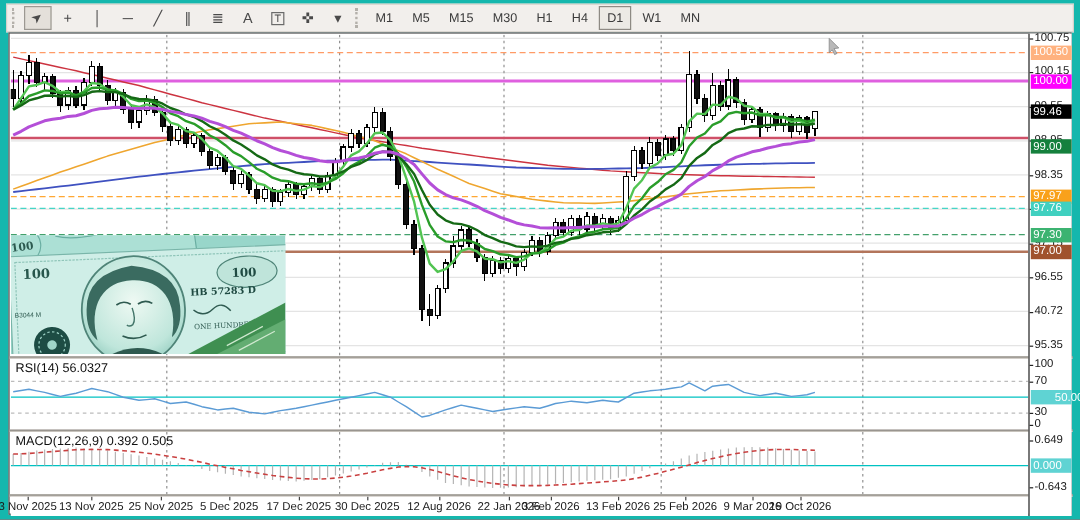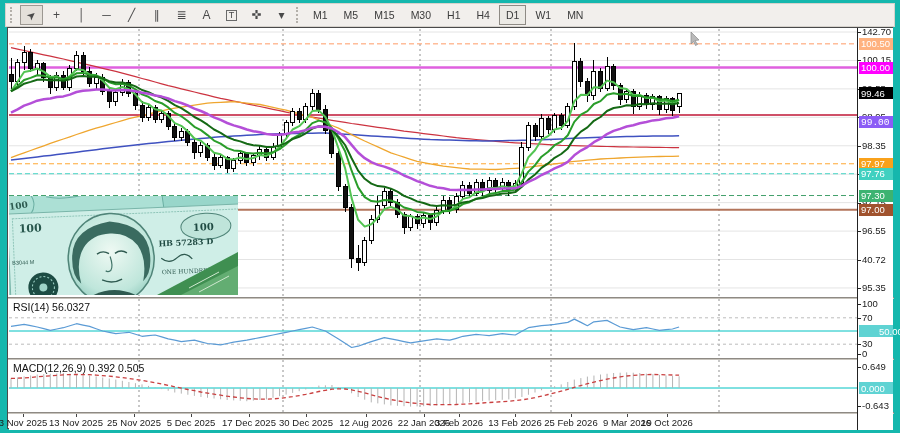--- a/index.html
+++ b/index.html
@@ -494,21 +494,21 @@
           <circle cx="33" cy="88" r="4" fill="#9fd4c8"></circle>
           <text x="3" y="64" font-size="5.5" fill="#2f5a50">B3044 M</text>
         </g>
         <polygon points="148,99 229,56 229,99" fill="#3f8f51"></polygon>
         <polygon points="172,99 229,70 229,99" fill="#63ad72"></polygon>
         <path d="M180,92 l30,-16 M190,96 l30,-16" stroke="#cfe8cf" stroke-width="1" fill="none"></path>
       </svg>
     </div>
 
     <div class="price-axis" id="price-axis">
-        <div class="axlbl" style="top: -2px;">142.70</div>
+        <div class="axlbl" style="top: -2px;">100.75</div>
         <div class="axtick" style="top: 4px;"></div>
         <div class="axlbl" style="top: 26.44px;">100.15</div>
         <div class="axtick" style="top: 32.44px;"></div>
         <div class="axlbl" style="top: 54.88px;">99.55</div>
         <div class="axtick" style="top: 60.88px;"></div>
         <div class="axlbl" style="top: 83.32px;">98.95</div>
         <div class="axtick" style="top: 89.32px;"></div>
         <div class="axlbl" style="top: 111.76px;">98.35</div>
         <div class="axtick" style="top: 117.76px;"></div>
         <div class="axlbl" style="top: 140.2px;">97.75</div>
@@ -528,21 +528,21 @@
         <div class="axlbl" style="top: 310px;">30</div>
         <div class="axtick" style="top: 316px;"></div>
         <div class="axlbl" style="top: 320px;">0</div>
         <div class="axtick" style="top: 326px;"></div>
         <div class="axlbl" style="top: 333px;">0.649</div>
         <div class="axtick" style="top: 339px;"></div>
         <div class="axlbl" style="top: 372px;">-0.643</div>
         <div class="axtick" style="top: 378px;"></div>
         <div class="ptag" style="top: 9.85px; background: rgb(255, 178, 127);">100.50</div>
         <div class="ptag" style="top: 33.55px; background: rgb(255, 0, 255);">100.00</div>
-        <div class="ptag" style="top: 88px; background: #8b5cf6; font-family: Liberation Mono, monospace;">99.00</div>
+        <div class="ptag" style="top: 88px; background: #15803d;">99.00</div>
         <div class="ptag" style="top: 129.772px; background: rgb(249, 161, 27);">97.97</div>
         <div class="ptag" style="top: 139.726px; background: rgb(64, 208, 192);">97.76</div>
         <div class="ptag" style="top: 161.53px; background: rgb(60, 179, 113);">97.30</div>
         <div class="ptag" style="top: 175.75px; background: rgb(160, 82, 45);">97.00</div>
         <div class="ptag" style="top: 59.146px; background: rgb(0, 0, 0);">99.46</div>
         <div class="ptag" style="top: 297px; background: rgb(95, 211, 211); padding-left: 20px;">50.0000</div>
         <div class="ptag" style="top: 354px; background: rgb(95, 211, 211);">0.000</div>
       </div>
     <div class="date-axis" id="date-axis">
         <div class="dtick" style="left: 14px;"></div>

